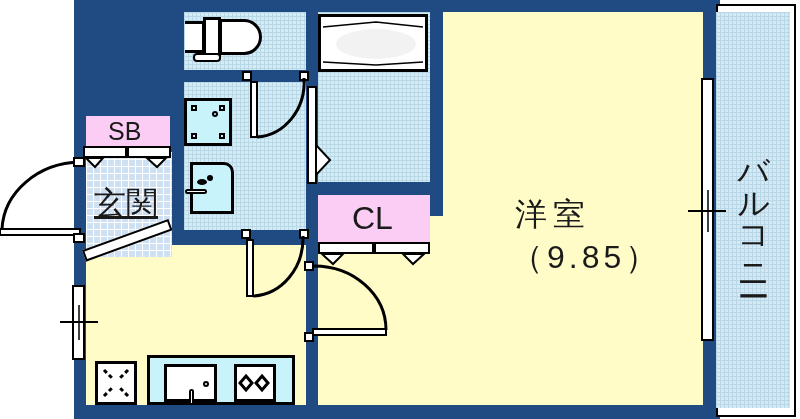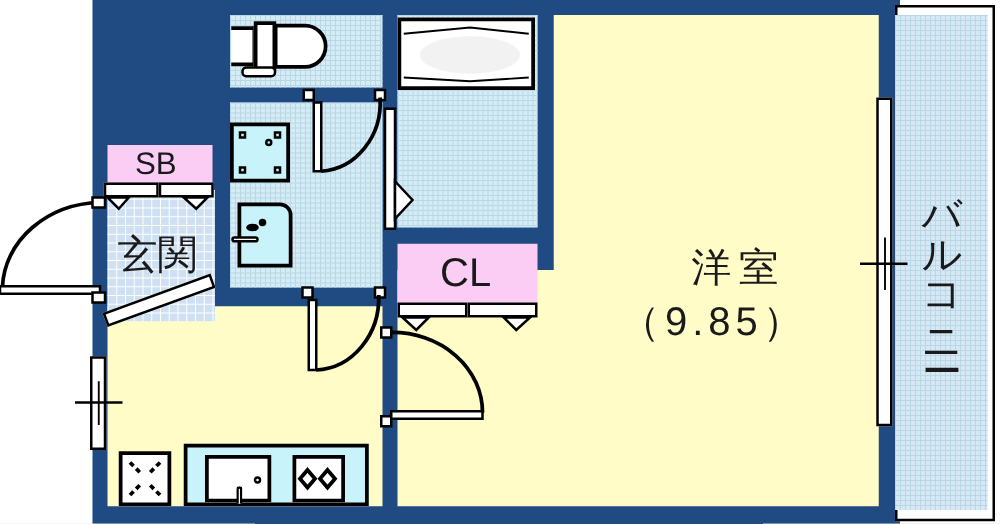--- a/index.html
+++ b/index.html
@@ -31,42 +31,42 @@
 <div class="abs tile" style="left:184px;top:82px;width:122px;height:148px;"></div>
 
 <div class="abs tile" style="left:318px;top:12px;width:112px;height:170px;"></div>
 
 <div class="abs floor" style="left:443px;top:12px;width:260px;height:204px;"></div>
 <div class="abs floor" style="left:318px;top:216px;width:385px;height:189px;"></div>
 
 <div class="abs floor" style="left:86px;top:245px;width:220px;height:160px;"></div>
 
 <div class="abs tile-blue" style="left:86px;top:152px;width:86px;height:105px;"></div>
-<div class="label" style="left:94px;top:182px;font-size:32px;">玄関</div>
+<div class="label" style="left:94px;top:182px;font-size:32px;text-decoration:underline;">玄関</div>
 
 <div class="abs pink" style="left:86px;top:116px;width:84px;height:30px;"></div>
 <div class="label" style="left:108px;top:117px;font-size:25px;">SB</div>
 <div class="abs fix" style="left:83px;top:146px;width:44px;height:12px;border-width:2px;"></div>
 <div class="abs fix" style="left:127px;top:146px;width:44px;height:12px;border-width:2px;"></div>
 <svg width="800" height="419" style="left:0;top:0;">
   <polygon points="86,158 103,158 95,167" fill="#fff" stroke="#000" stroke-width="2"></polygon>
   <polygon points="147,158 166,158 157,167" fill="#fff" stroke="#000" stroke-width="2"></polygon>
 </svg>
 
 <div class="abs pink" style="left:318px;top:195px;width:112px;height:48px;"></div>
 <div class="label" style="left:352px;top:200px;font-size:32px;">CL</div>
 <div class="abs fix" style="left:318px;top:242px;width:56px;height:12px;border-width:2px;"></div>
 <div class="abs fix" style="left:374px;top:242px;width:56px;height:12px;border-width:2px;"></div>
 <svg width="800" height="419" style="left:0;top:0;">
   <polygon points="322,254 343,254 333,264" fill="#fff" stroke="#000" stroke-width="2"></polygon>
   <polygon points="403,254 424,254 413,264" fill="#fff" stroke="#000" stroke-width="2"></polygon>
 </svg>
 
-<div class="label" style="left:515px;top:193px;font-size:32px;letter-spacing:6px;margin-left:38px;">洋室</div>
-<div class="label" style="left:496px;top:236px;font-size:32px;letter-spacing:4px;">（9.85）</div>
+<div class="label" style="left:515px;top:193px;font-size:32px;letter-spacing:6px;">洋室</div>
+<div class="label" style="left:511px;top:236px;font-size:32px;letter-spacing:4px;">（9.85）</div>
 
 <div class="abs" style="left:716px;top:4px;width:80px;height:413px;background:#fff;border:2px solid #000;"></div>
 <div class="abs tile" style="left:716px;top:12px;width:74px;height:396px;background-color:#d7e8f5;"></div>
 <div class="label" style="left:735px;top:135px;font-size:32px;line-height:38px;writing-mode:vertical-rl;">バルコニー</div>
 
 <div class="abs fix" style="left:701px;top:78px;width:13px;height:263px;border-width:2px;"></div>
 <svg width="800" height="419" style="left:0;top:0;">
   <line x1="688" y1="211" x2="726" y2="211" stroke="#000" stroke-width="2"></line>
   <line x1="708" y1="190" x2="708" y2="232" stroke="#000" stroke-width="1.5"></line>
 </svg>

